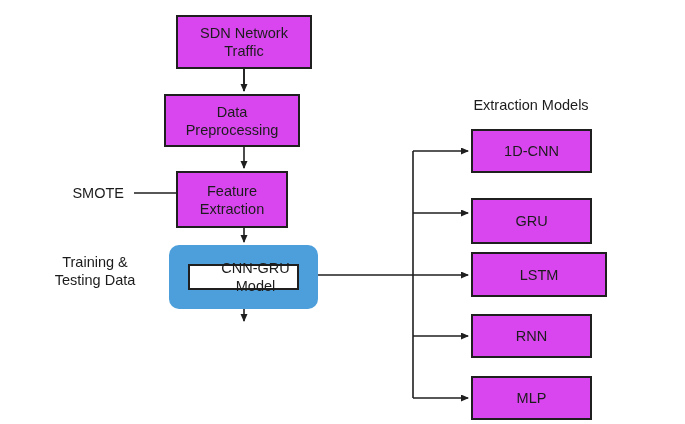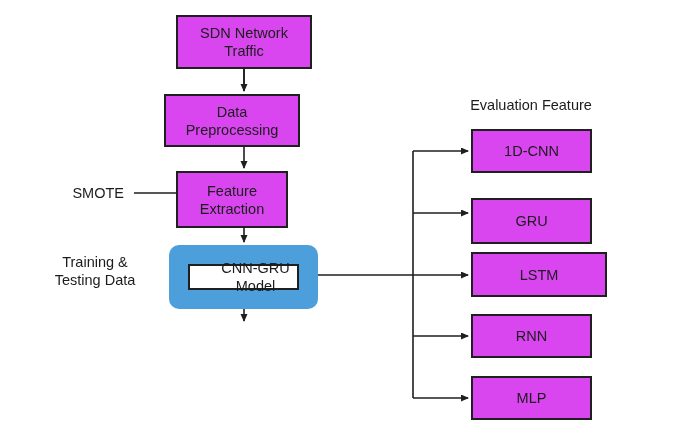--- a/index.html
+++ b/index.html
@@ -101,21 +101,21 @@
     <div class="hl-inner">CNN-GRU
 Model</div>
   </div>
 
 
   <div class="side-label" style="left:40px;top:184px;width:84px;text-align:right">SMOTE</div>
 
   <div class="side-label" style="left:25px;top:253px;width:140px;text-align:center">Training &amp;
 Testing Data</div>
 
-  <div class="heading" style="left:431px;top:97px;width:200px">Evaluation Feature</div>
+  <div class="heading" style="left:431px;top:97px;width:200px">Extraction Models</div>
 
   <div class="node" style="left:471px;top:129px;width:121px;height:44px">1D-CNN</div>
 
   <div class="node" style="left:471px;top:198px;width:121px;height:46px">GRU</div>
 
   <div class="node" style="left:471px;top:252px;width:136px;height:45px">LSTM</div>
 
   <div class="node" style="left:471px;top:314px;width:121px;height:44px">RNN</div>
 
   <div class="node" style="left:471px;top:376px;width:121px;height:44px">MLP</div>

